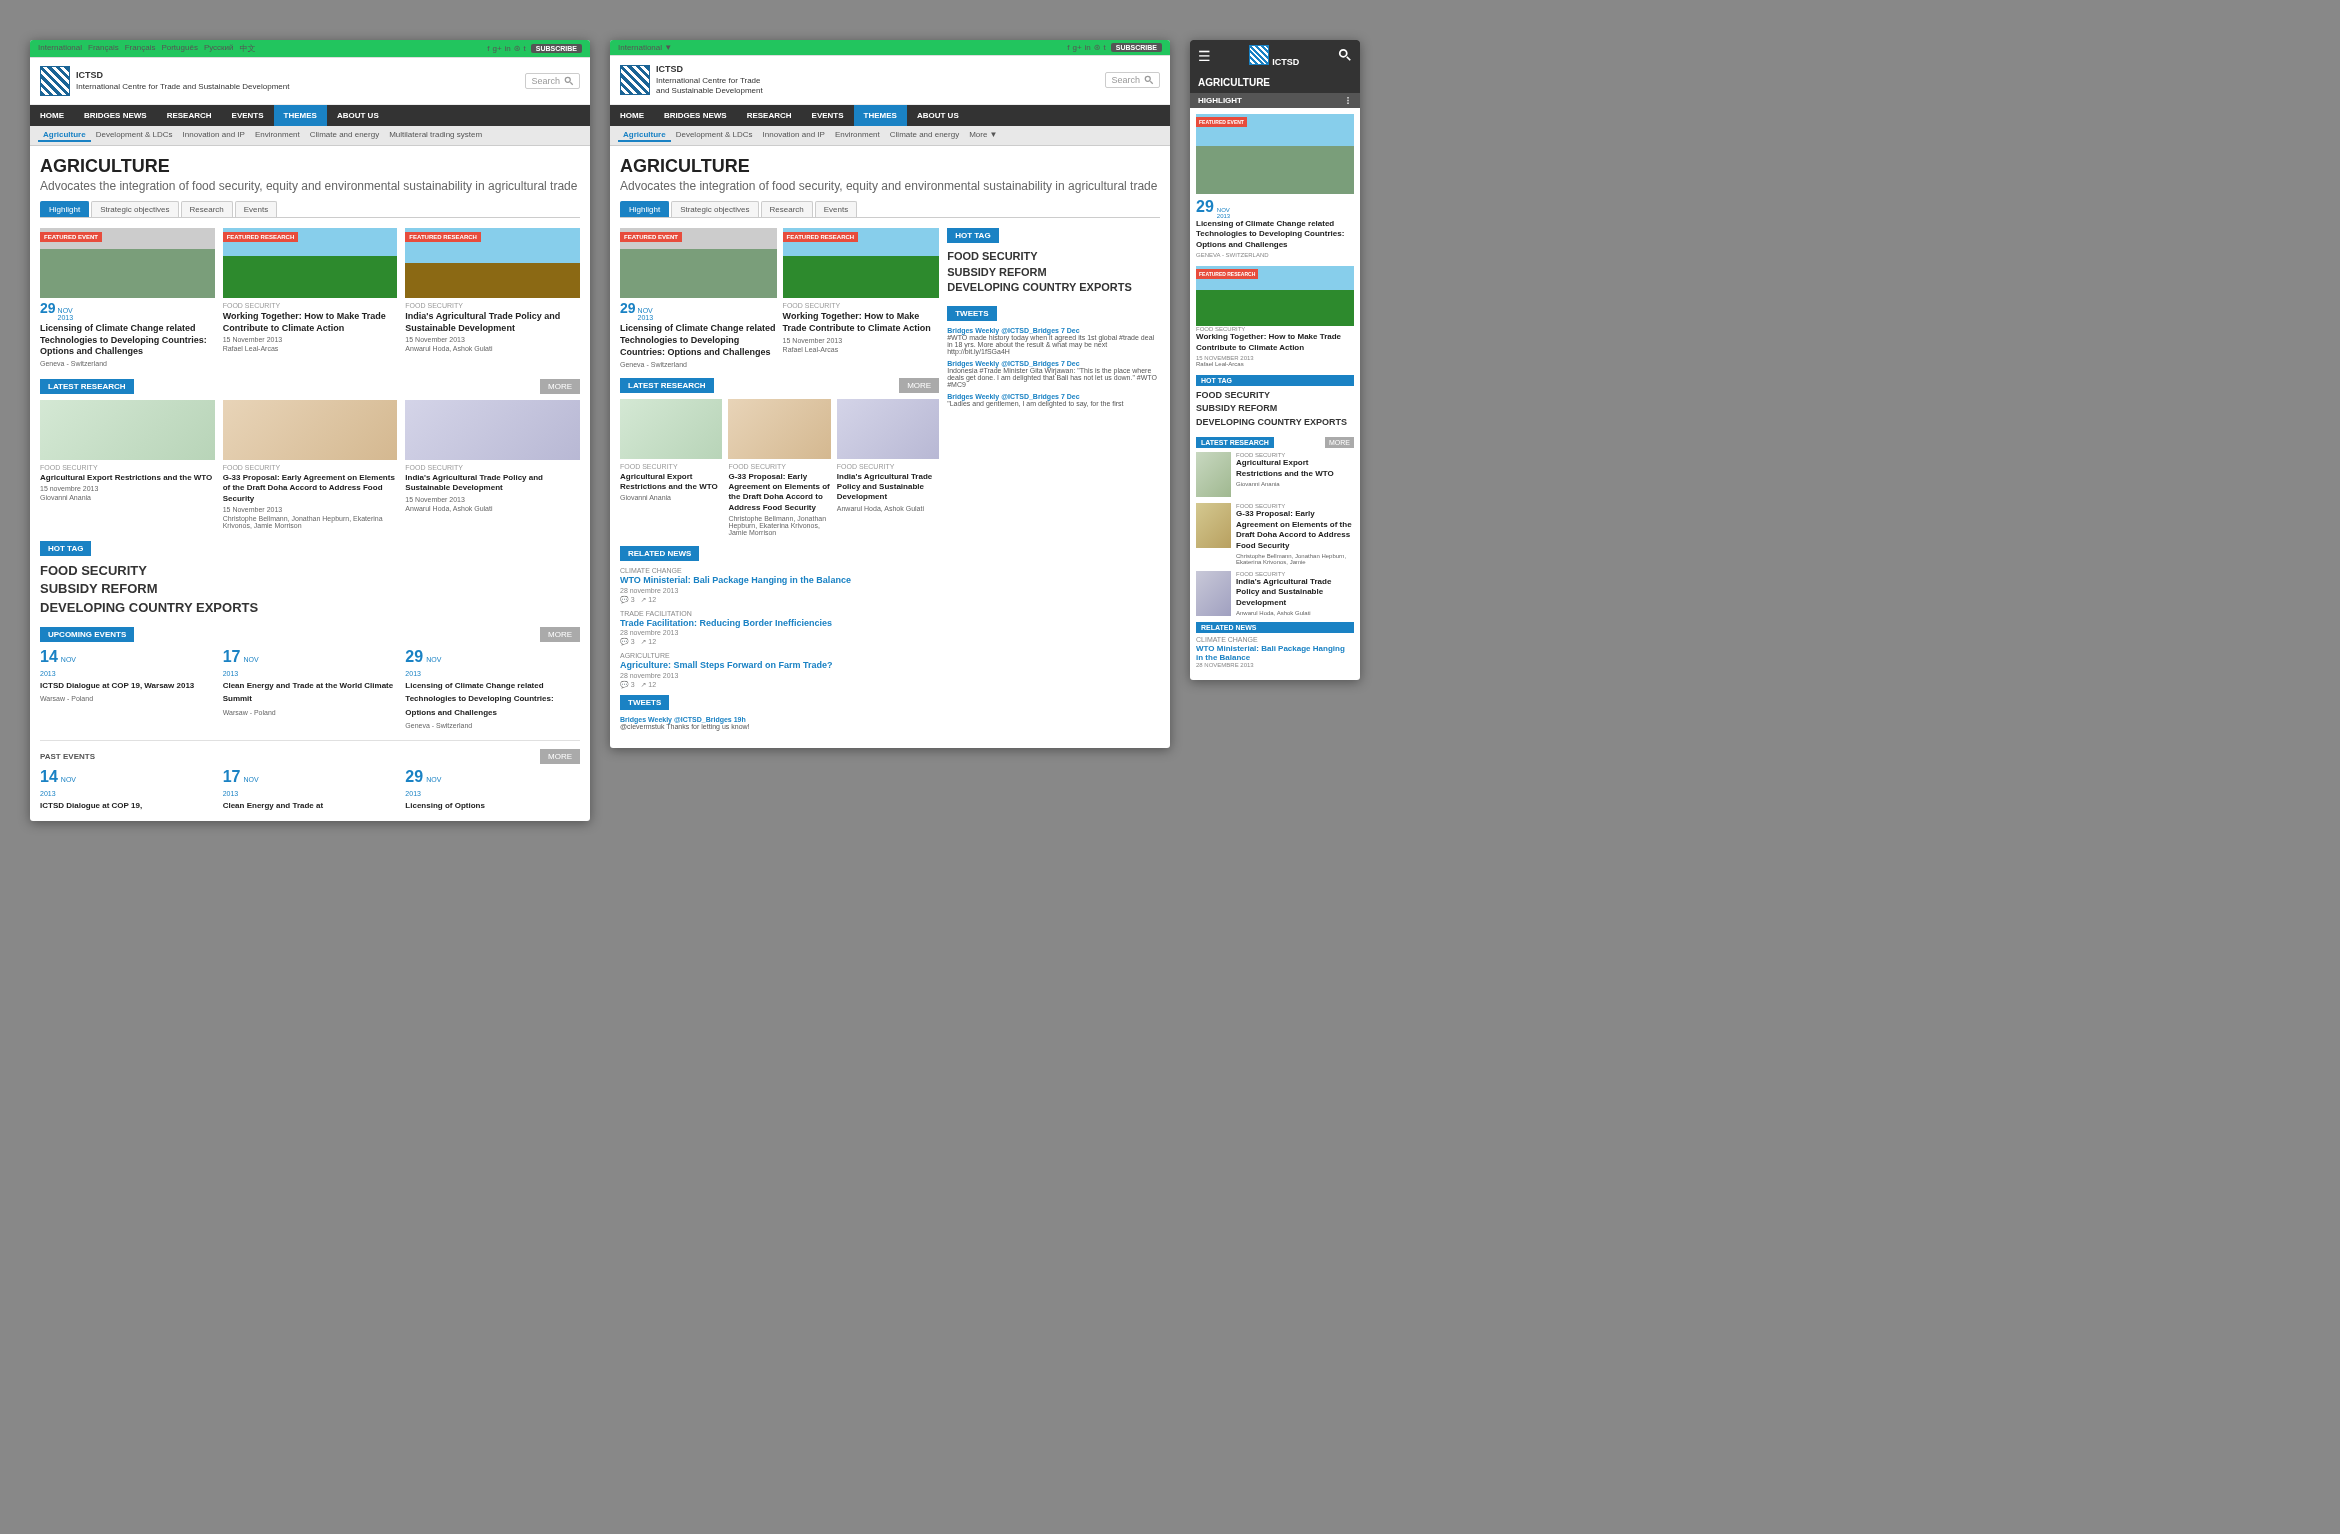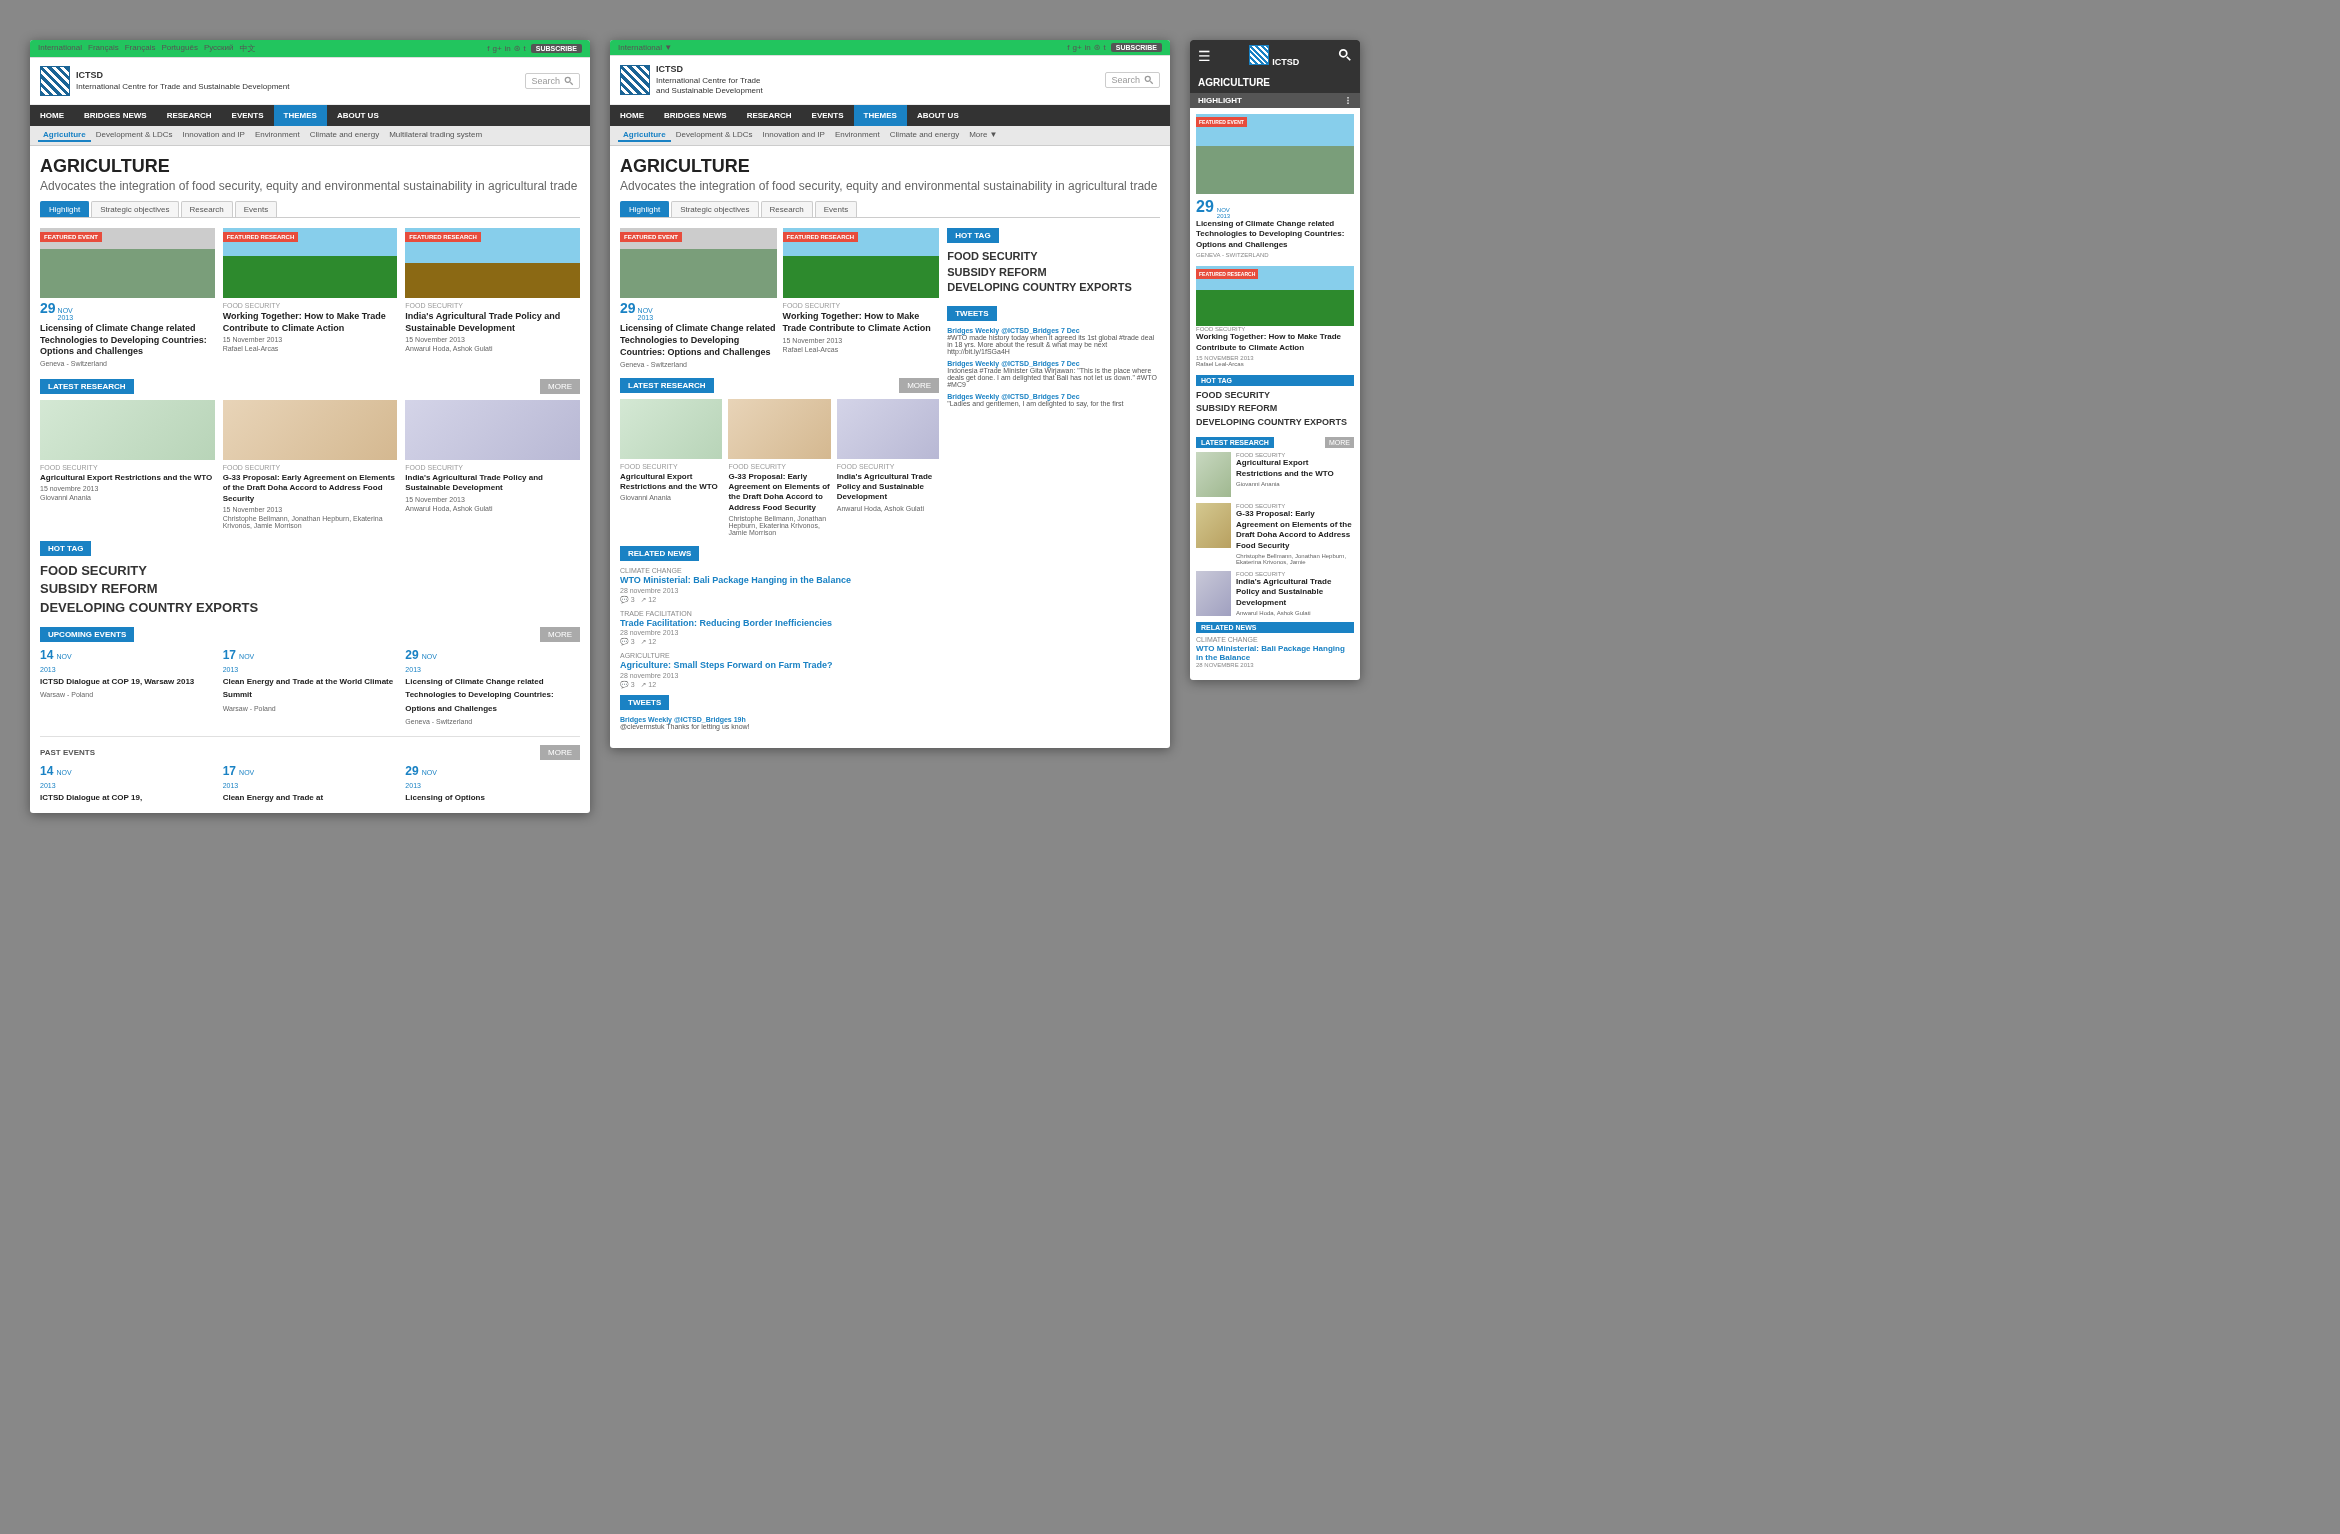--- a/index.html
+++ b/index.html
@@ -246,21 +246,21 @@
       text-transform: uppercase;
       margin-bottom: 6px;
       display: inline-block;
     }
     .hot-tag-items { font-size: 13px; font-weight: bold; color: #333; line-height: 1.4; text-transform: uppercase; }
 
     
     .events-section { margin-bottom: 10px; }
     .events-row { display: flex; gap: 8px; }
     .event-item { flex: 1; }
-    .event-day { font-size: 12px; color: #1a82c4; font-weight: bold; }
+    .event-day { font-size: 16px; color: #1a82c4; font-weight: bold; }
     .event-month { font-size: 7px; color: #1a82c4; text-transform: uppercase; }
 
     
     .news-item { margin-bottom: 6px; }
     .news-category { font-size: 7px; color: #888; text-transform: uppercase; margin-bottom: 1px; }
     .news-title { font-size: 9px; color: #1a82c4; font-weight: bold; line-height: 1.3; }
     .news-date { font-size: 7px; color: #888; }
     .news-meta { display: flex; gap: 6px; font-size: 7px; color: #888; margin-top: 2px; }
 
     

